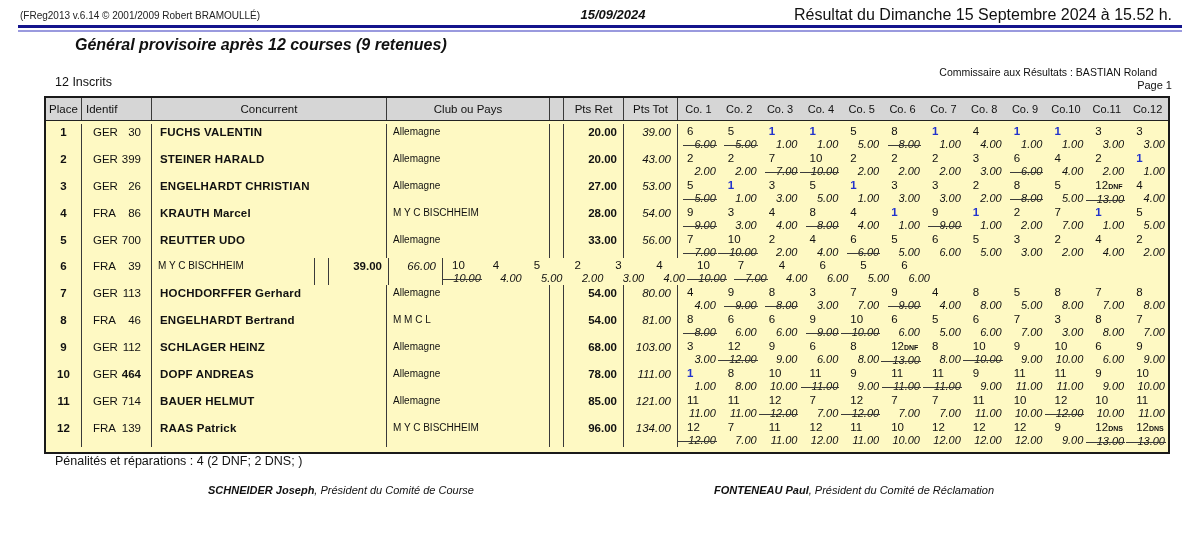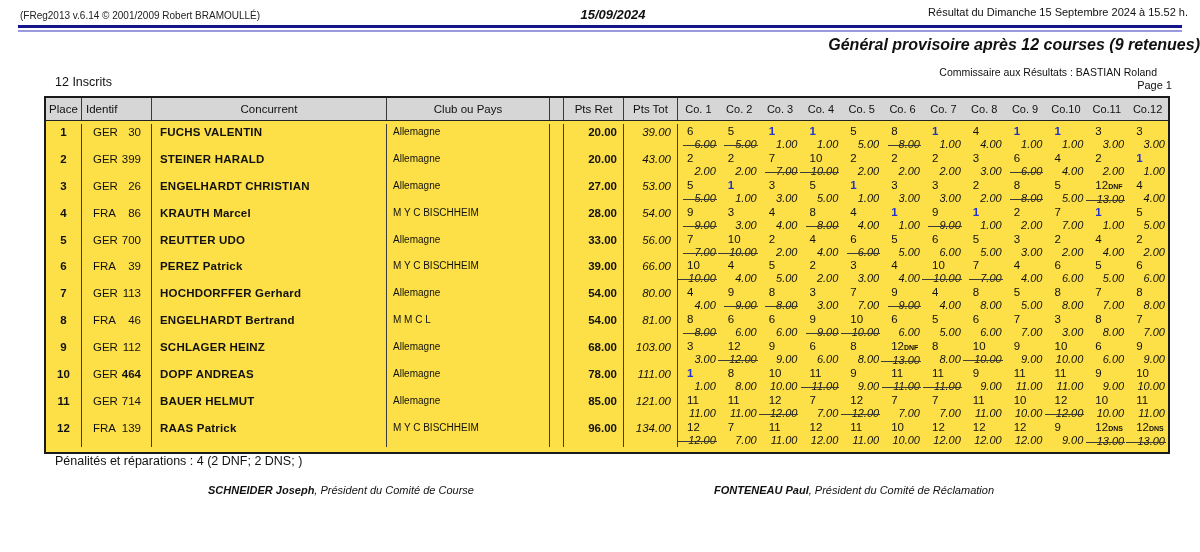--- a/index.html
+++ b/index.html
@@ -5,35 +5,35 @@
   html,body{margin:0;padding:0;background:#e8e8e8;}
   .page{
     position:relative;width:1200px;height:552px;background:#ffffff;
     font-family:"Liberation Sans", sans-serif;color:#111;overflow:hidden;
     margin:0 auto;
   }
   
   .tb-left{position:absolute;top:10px;left:20px;font-size:10px;color:#222;}
   .tb-date{position:absolute;top:7px;left:26px;right:0;text-align:center;
            font-size:13px;font-weight:bold;font-style:italic;}
-  .tb-right{position:absolute;top:6px;right:12px;font-size:11px;}
+  .tb-right{position:absolute;top:6px;right:28px;font-size:16px;}
   .navy-rule{
     position:absolute;top:25px;left:18px;right:18px;height:2px;
     border-top:3px solid var(--navy);border-bottom:2px solid #9a9ade;background:#fff;
   }
-  .title{position:absolute;top:36px;left:75px;right:0;text-align:right;
+  .title{position:absolute;top:36px;left:75px;right:0;text-align:left;
          font-size:16px;font-weight:bold;font-style:italic;}
   .commissaire{position:absolute;top:66px;right:43px;font-size:10.5px;}
   .pagenum{position:absolute;top:79px;right:28px;font-size:11px;}
   .inscrits{position:absolute;top:75px;left:55px;font-size:12.5px;}
 
   
   .results-table{
     position:absolute;top:96px;left:44px;width:1122px;
-    border:2px solid #1a1a1a;box-sizing:content-box;background:#fde047;
+    border:2px solid #1a1a1a;box-sizing:content-box;background:#fef9c3;
   }
   .thead{display:flex;height:22px;background:var(--hdrbg);border-bottom:1.5px solid #222;}
   .thead .cell{font-size:11.5px;display:flex;align-items:center;}
   .cell{box-sizing:border-box;border-right:1px solid #3a3a3a;height:100%;}
   .cell:last-child{border-right:none;}
   .c-place{width:36px;justify-content:center;}
   .c-identif{width:70px;padding-left:4px;}
   .c-concurrent{width:235px;justify-content:center;}
   .c-club{width:163px;justify-content:center;}
   .c-gap{width:14px;}
@@ -452,21 +452,20 @@
   </div>
 
   <div class="trow">
     <div class="cell c-place bl b-place">6</div>
     <div class="cell c-identif bl">
       <span class="b-identif" style="display:flex;justify-content:space-between;width:100%;padding:0;">
         <span style="padding-left:7px;">FRA</span>
         <span style="padding-right:10px;">39</span>
       </span>
     </div>
-    <div class="cell c-concurrent bl b-name">PEREZ Patrick</div>
     <div class="cell c-club b-club">M Y C BISCHHEIM</div>
     <div class="cell c-gap"></div>
     <div class="cell c-ptsret bl b-ptsret">39.00</div>
     <div class="cell c-ptstot bl b-ptstot">66.00</div>
     <div class="cell c-races">
       <div class="races-grid">
               <div class="race-cell">
                 <div class="race-pos">10</div>
                 <div class="race-pts"><span class="pv strike">10.00</span></div>
               </div>

